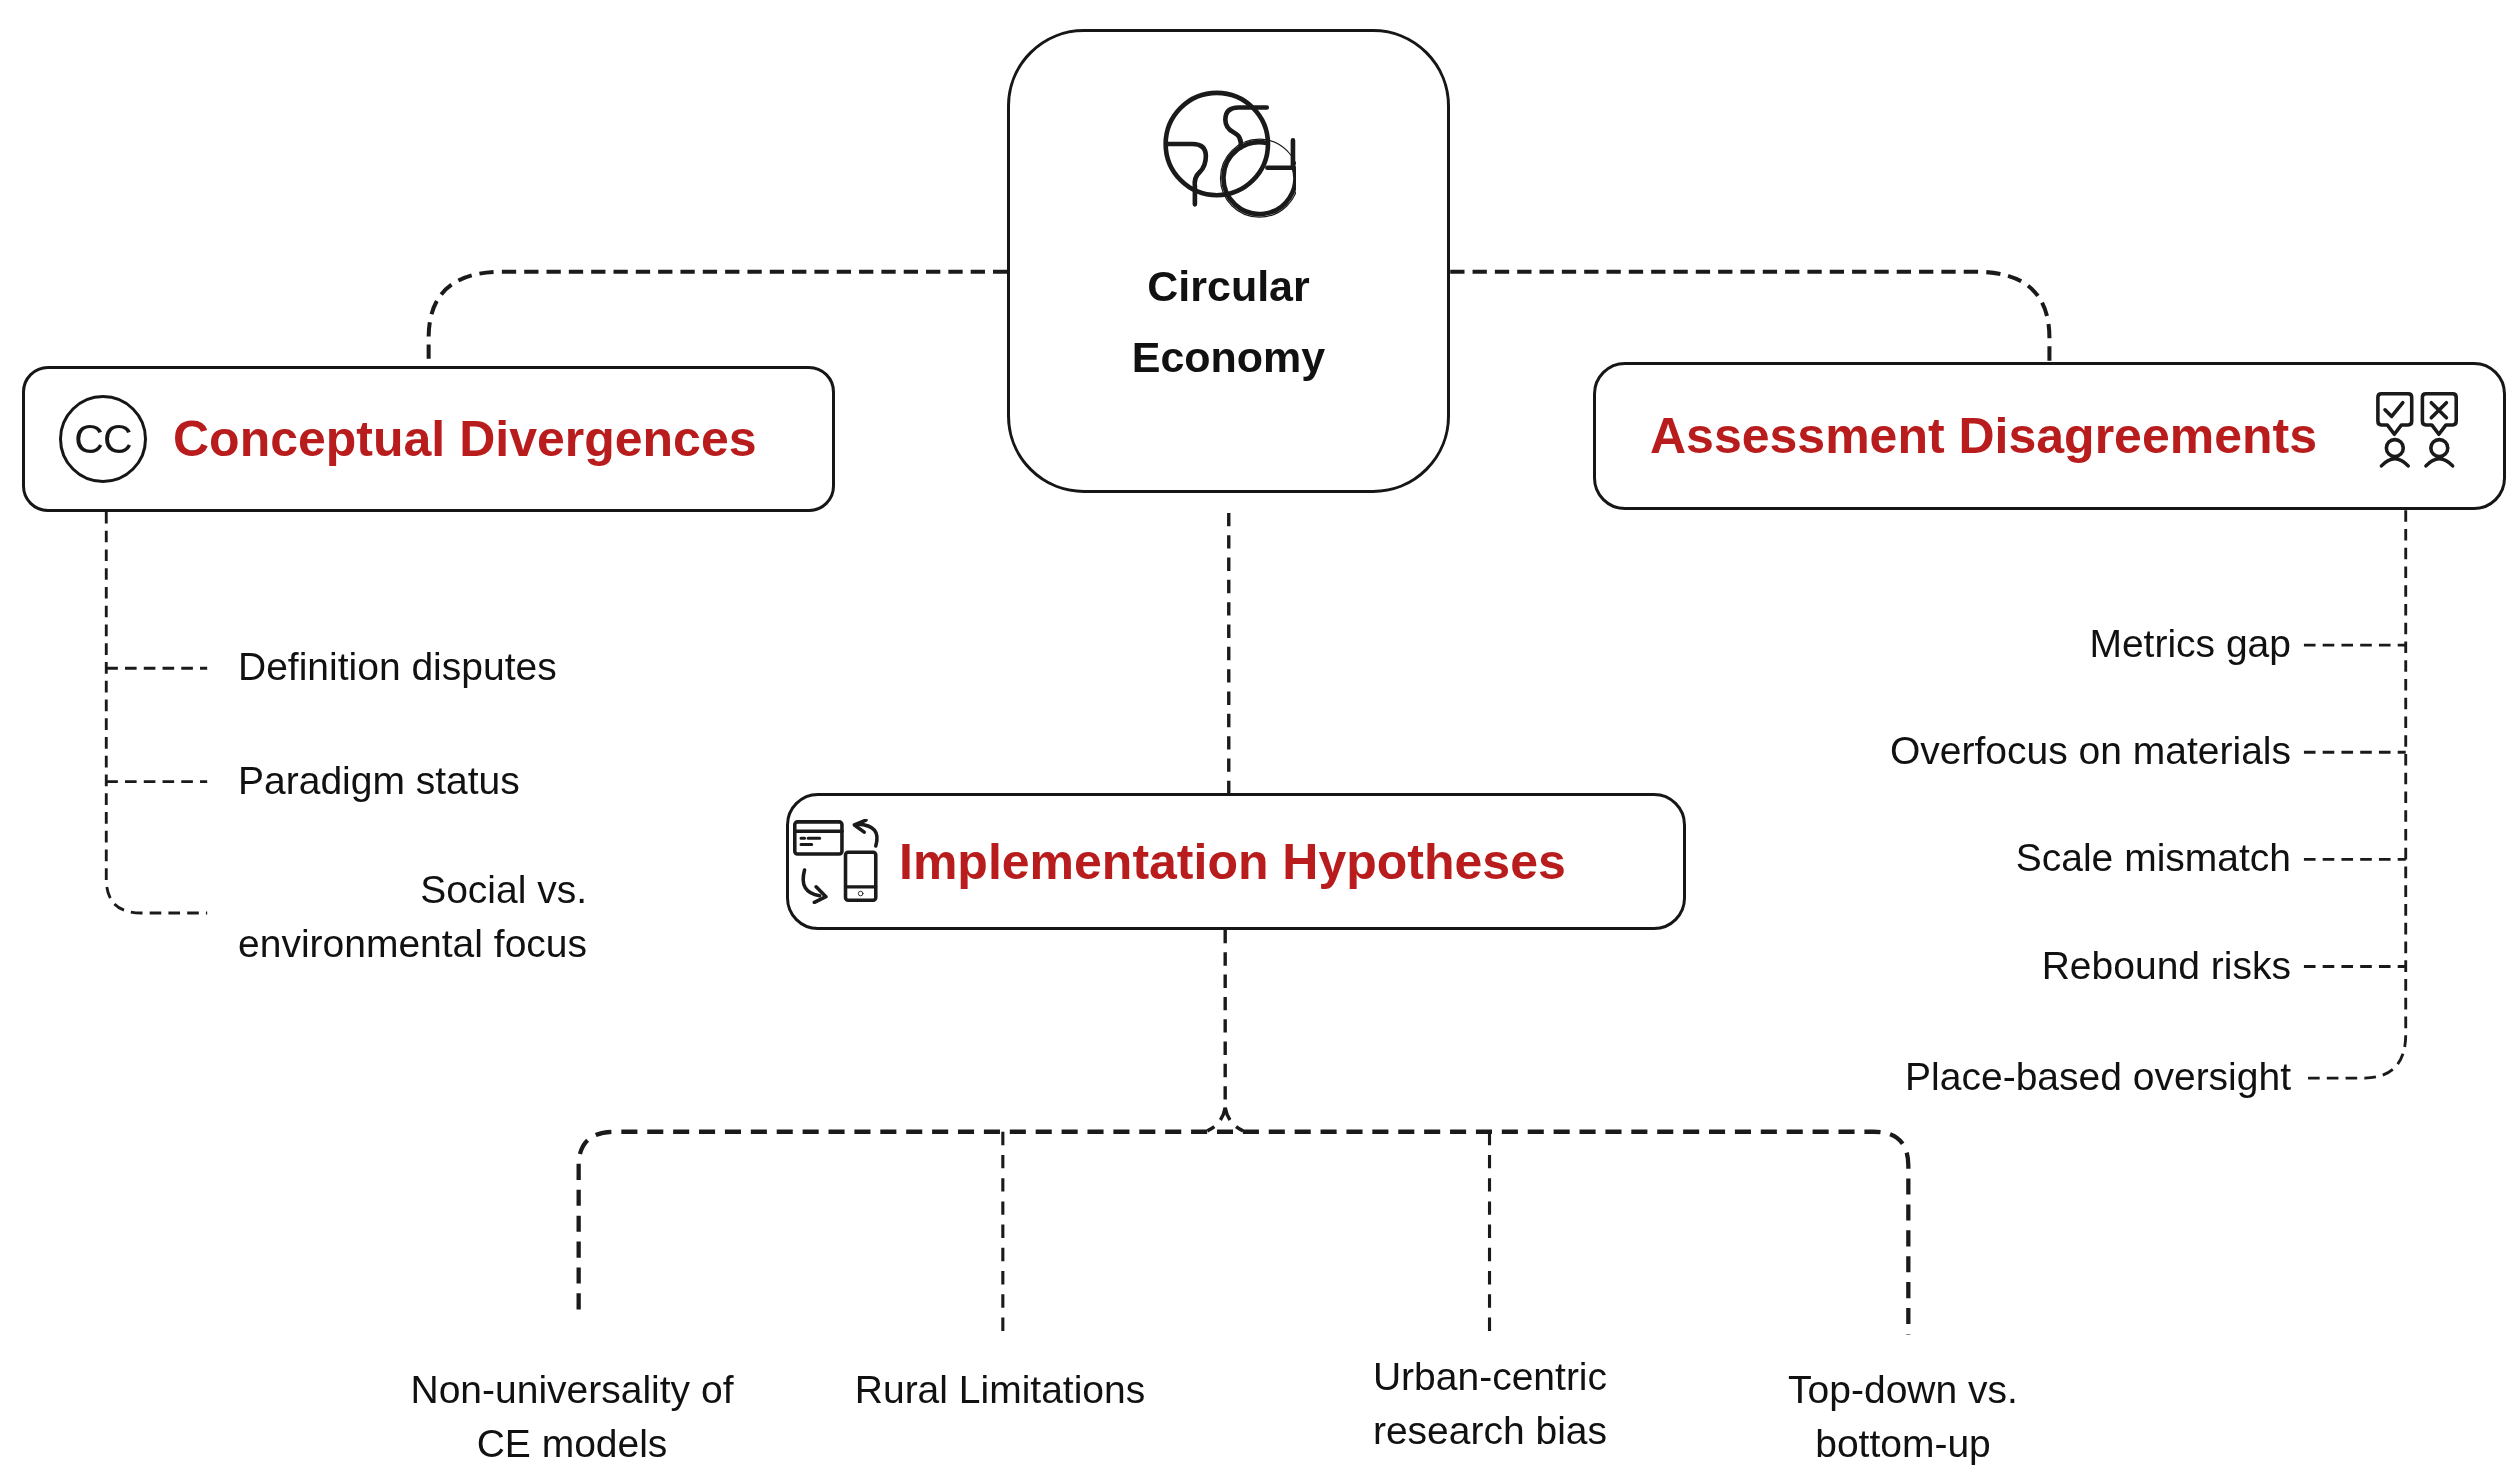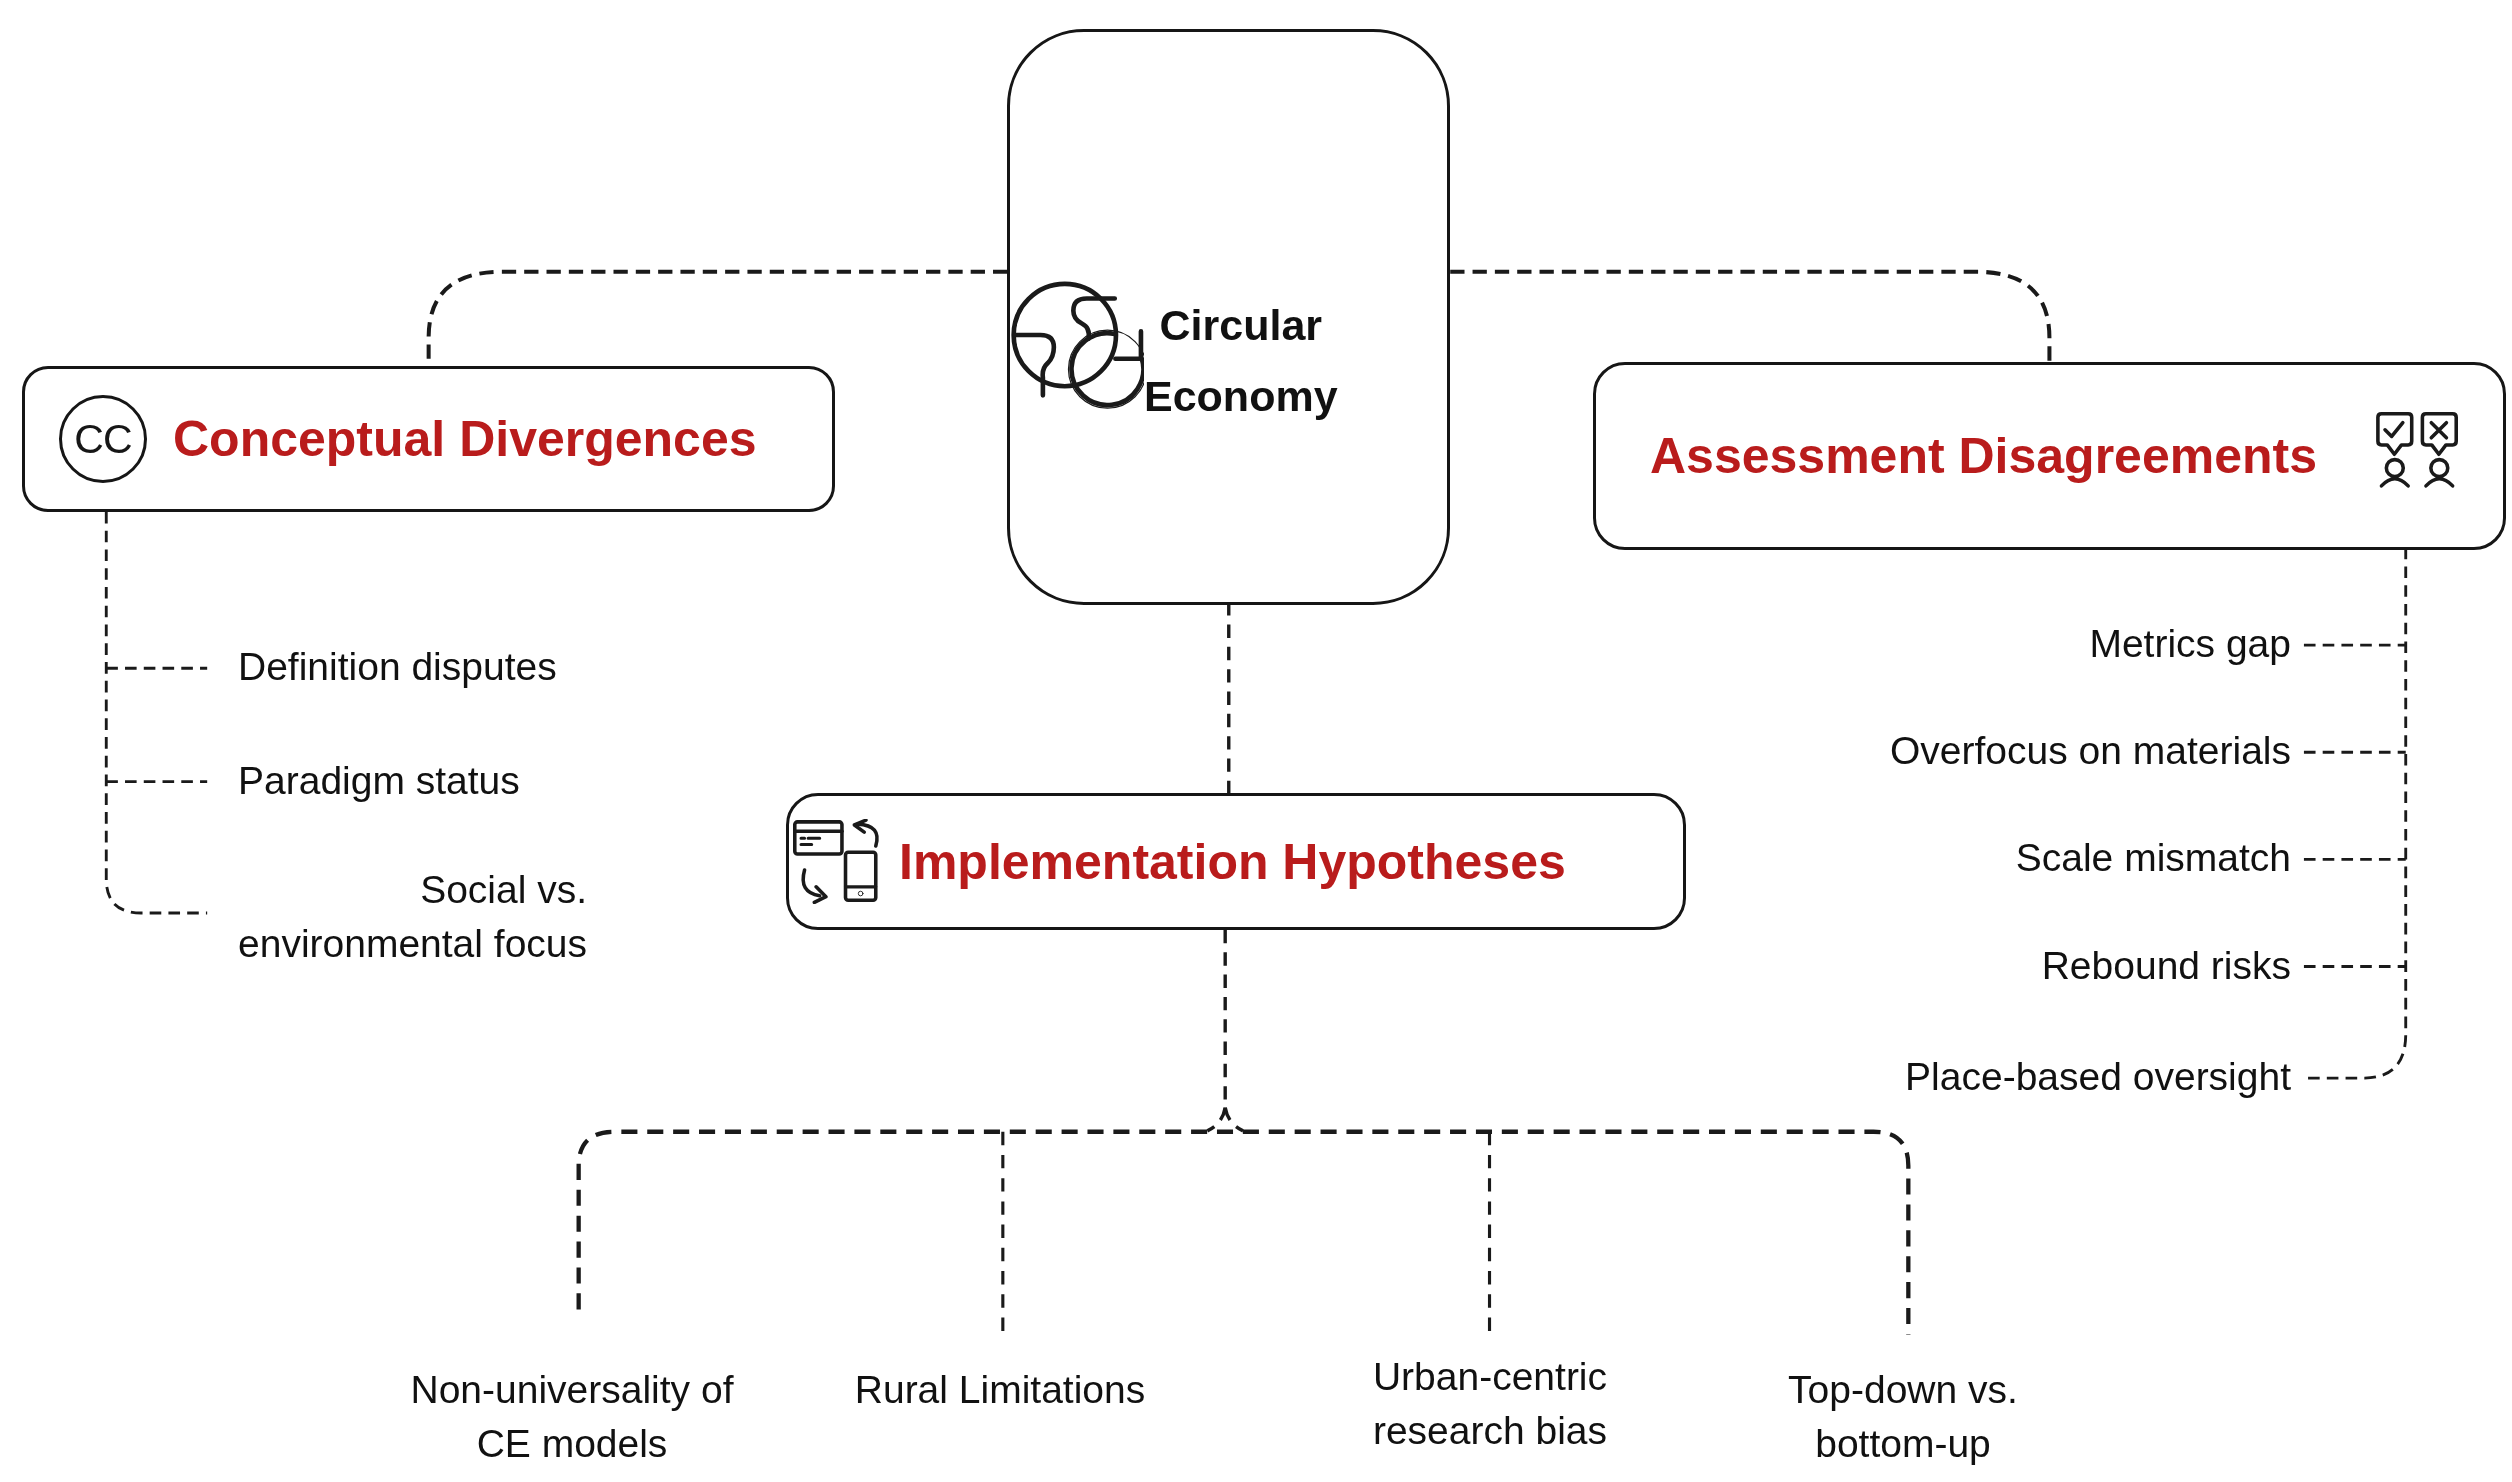--- a/index.html
+++ b/index.html
@@ -17,30 +17,30 @@
   .c-stem{stroke-width:3.8;stroke-dasharray:15 10;}
   .c-rail-big{stroke-width:4.8;stroke-dasharray:18 11;}
   .c-rail-mid{stroke-width:3.5;stroke-dasharray:15 11;}
   .c-rail{stroke-width:3.2;stroke-dasharray:13 8;}
 
   .node{
     position:absolute;background:#fff;border:3.6px solid #161616;
     box-sizing:border-box;
   }
   #node-center{
-    left:1007px;top:29px;width:443px;height:576px;border-radius:77px;
-    display:flex;flex-direction:row;align-items:center;padding-top:57px;
+    left:1007px;top:29px;width:443px;height:464px;border-radius:77px;
+    display:flex;flex-direction:column;align-items:center;padding-top:57px;
   }
   #node-center .c-title{
     margin-top:30px;font-size:43px;font-weight:700;line-height:71px;
     text-align:center;color:#111;
   }
   .side{border-radius:32px;display:flex;align-items:center;box-sizing:border-box;}
   #node-left{left:22px;top:366px;width:813px;height:146px;padding-left:34px;gap:26px;border-radius:26px;}
-  #node-right{left:1593px;top:362px;width:913px;height:188px;justify-content:space-between;padding:0 43px 0 54px;}
+  #node-right{left:1593px;top:362px;width:913px;height:148px;justify-content:space-between;padding:0 43px 0 54px;}
   #node-bottom{left:786px;top:793px;width:900px;height:137px;padding-left:4px;gap:17px;}
   .side-title{font-size:50px;font-weight:700;white-space:nowrap;color:#b91c1c;}
   .cc-circle{
     width:82px;height:82px;border:3.6px solid #161616;border-radius:50%;
     display:flex;align-items:center;justify-content:center;flex:0 0 auto;
     font-size:41px;letter-spacing:-0.9px;color:#161616;
   }
   .leaf{position:absolute;font-size:39px;line-height:54px;white-space:nowrap;color:#111;}
   .leaf.l{left:238px;text-align:right;}
   .leaf.r{right:221px;text-align:right;}

